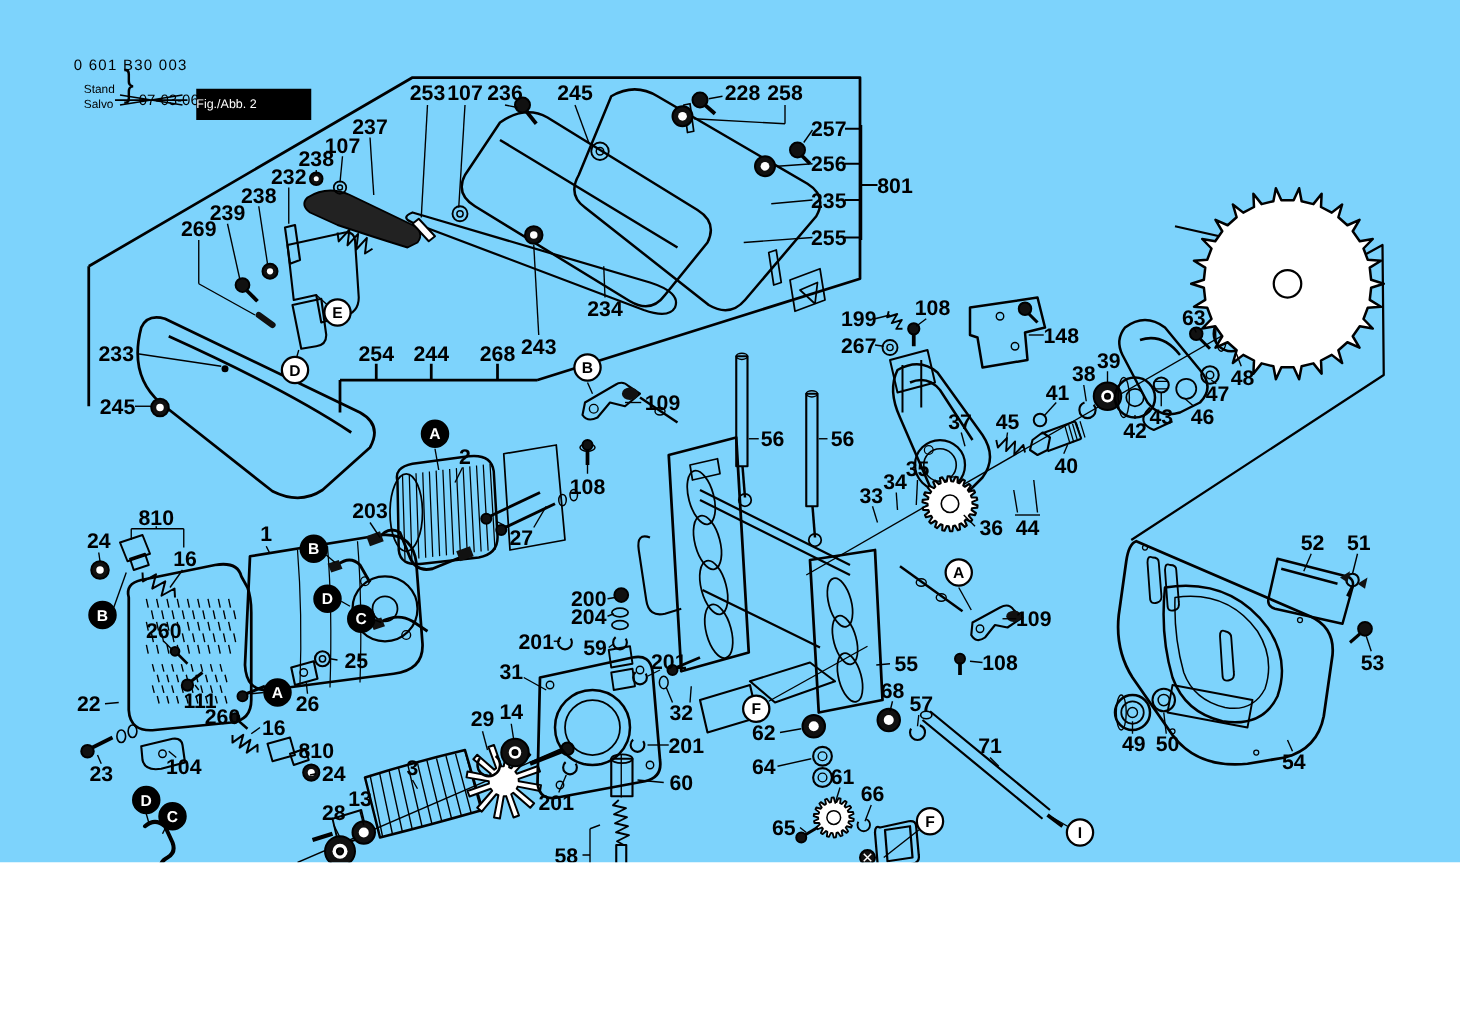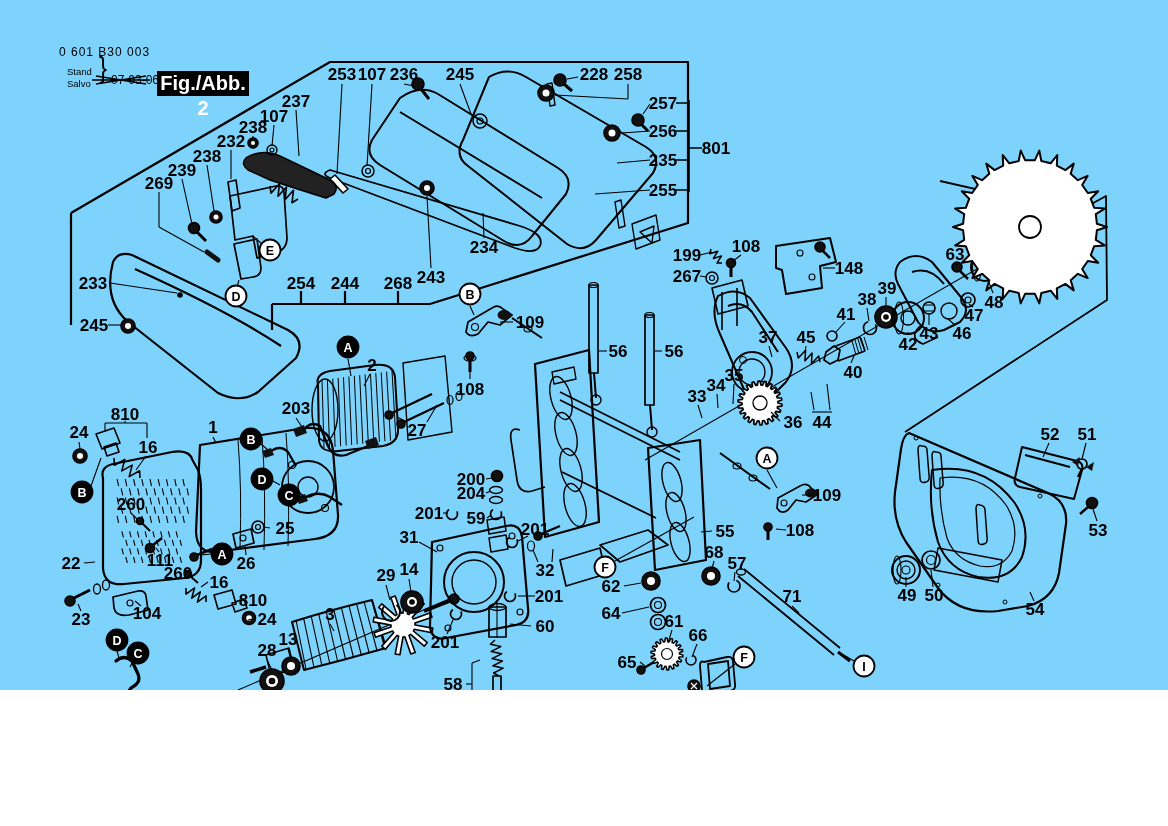--- a/index.html
+++ b/index.html
@@ -6,21 +6,21 @@
   html,body{margin:0;padding:0;background:#fff;}
   .page{position:relative;width:1168px;height:690px;background:#7dd3fc;overflow:hidden;
         font-family:"Liberation Sans",sans-serif;color:#000;}
   #diagram{position:absolute;left:0;top:0;z-index:1;}
   .hdr{position:absolute;z-index:2;}
   .partno{left:59px;top:45px;font-size:12px;letter-spacing:1px;}
   .revision{left:55px;top:66px;width:120px;height:34px;font-size:9.5px;line-height:12px;margin-left:12px;}
   .revision .brace{position:absolute;left:31px;top:-4px;font-size:30px;font-weight:200;transform:scaleX(.8);}
   .revision .date{position:absolute;left:44px;top:8px;font-size:12px;}
   .figbox{left:157px;top:71px;width:92px;height:25px;background:#000;color:#fff;
-          font-weight:bold;font-size:20px;text-align:center;line-height:25px;}
+          font-weight:normal;font-size:10px;text-align:left;line-height:25px;}
   .footer{left:986px;top:722px;font-size:10.5px;line-height:13px;color:#2b2b2b;}
   text{font-family:"Liberation Sans",sans-serif;}
   .lbl{font-size:17px;font-weight:bold;fill:#000;}
   .mk{font-size:12.5px;font-weight:bold;}
 </style>
 </head>
 <body>
 
 <div class="page">
 

